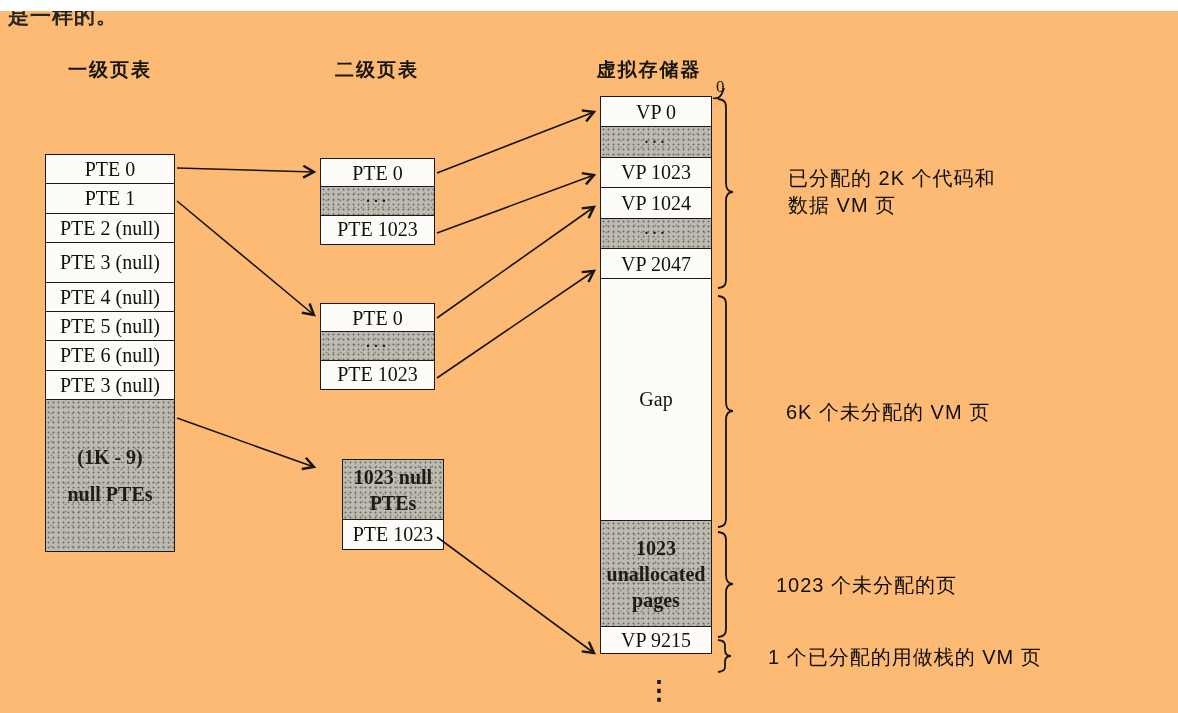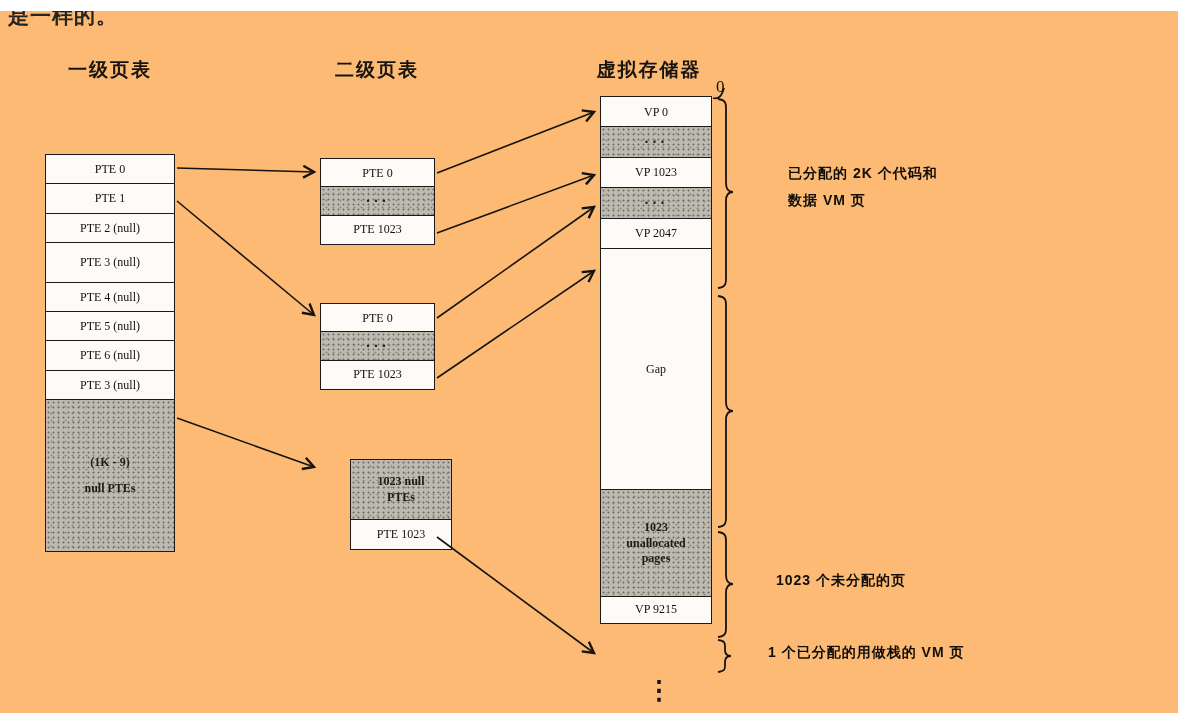--- a/index.html
+++ b/index.html
@@ -20,21 +20,21 @@
     font-size:19px; font-weight:700; color:#15140f;
     letter-spacing:2px;
   }
   .col{ position:absolute; }
   .cell{
     box-sizing:border-box;
     border:1.6px solid #1b1a17;
     background:#fcfbf8;
     display:flex; align-items:center; justify-content:center;
     font-family:"Liberation Serif", serif;
-    font-size:12px; color:#111009;
+    font-size:20px; color:#111009;
     margin-top:-1.6px;
     text-align:center;
   }
   .col > .cell:first-child{ margin-top:0; }
   .shaded{
     background-color:#bdbab2;
     background-image:
       radial-gradient(#6f6d64 0.8px, transparent 1.2px),
       radial-gradient(#8a877d 0.8px, transparent 1.2px);
     background-size:5px 5px, 7px 7px;
@@ -45,21 +45,21 @@
   .dots{ font-weight:700; letter-spacing:3px; font-size:15px; }
   .zero-label{
     position:absolute; left:716px; top:66px;
     font-family:"Liberation Serif", serif; font-size:17px; color:#15140f;
   }
   .v-ellipsis{
     position:absolute; left:646px; top:664px;
     font-size:26px; color:#15140f; font-weight:700;
   }
   .annot{
-    position:absolute; font-size:14px; font-weight:700;
+    position:absolute; font-size:20px; font-weight:400;
     color:#0f0e0a; white-space:nowrap; letter-spacing:1px;
   }
   .overlay{
     position:absolute; left:0; top:0; z-index:5;
     pointer-events:none;
   }
   .overlay line, .overlay path{ stroke:#15140f; fill:none; }
   .overlay line{ stroke-width:1.6; }
   .overlay path.brace{ stroke-width:1.8; }
 </style>
@@ -94,48 +94,50 @@
     <div class="cell shaded dots" style="height:30px;">···</div>
     <div class="cell" style="height:30px;">PTE 1023</div>
   </div>
 
   <div class="col" style="left:320px; top:292px; width:115px;">
     <div class="cell" style="height:30px;">PTE 0</div>
     <div class="cell shaded dots" style="height:30px;">···</div>
     <div class="cell" style="height:30px;">PTE 1023</div>
   </div>
 
-  <div class="col" style="left:320px; top:448px; width:102px;padding-left:30px;">
+  <div class="col" style="left:312px; top:448px; width:102px;padding-left:30px;">
     <div class="cell shaded stacked" style="height:62px;">
       <span>1023 null</span>
       <span>PTEs</span>
     </div>
     <div class="cell" style="height:31px;">PTE 1023</div>
   </div>
 
   <div class="col" style="left:600px; top:85px; width:112px;">
     <div class="cell" style="height:32px;">VP 0</div>
     <div class="cell shaded dots" style="height:32px;">···</div>
     <div class="cell" style="height:32px;">VP 1023</div>
+    <div class="cell" style="height:32px;">VP 1024</div>
     <div class="cell shaded dots" style="height:32px;">···</div>
     <div class="cell" style="height:32px;">VP 2047</div>
     <div class="cell" style="height:243px;">Gap</div>
     <div class="cell shaded stacked" style="height:108px;">
       <span>1023</span>
       <span>unallocated</span>
       <span>pages</span>
     </div>
     <div class="cell" style="height:28px;">VP 9215</div>
   </div>
 
   <div class="zero-label">0</div>
   <div class="v-ellipsis">⋮</div>
 
   <div class="annot" style="left:788px; top:154px;">已分配的 2K 个代码和</div>
   <div class="annot" style="left:788px; top:181px;">数据 VM 页</div>
+  <div class="annot" style="left:786px; top:388px;">6K 个未分配的 VM 页</div>
   <div class="annot" style="left:776px; top:561px;">1023 个未分配的页</div>
   <div class="annot" style="left:768px; top:633px;">1 个已分配的用做栈的 VM 页</div>
 
   <svg class="overlay" width="1178" height="713" viewBox="0 0 1178 713">
     <defs>
       <marker id="arw" viewBox="0 0 12 12" refX="10" refY="6" markerWidth="9" markerHeight="9" orient="auto">
         <path d="M1,1 L10,6 L1,11" fill="none" stroke="#15140f" stroke-width="2"></path>
       </marker>
     </defs>
 

